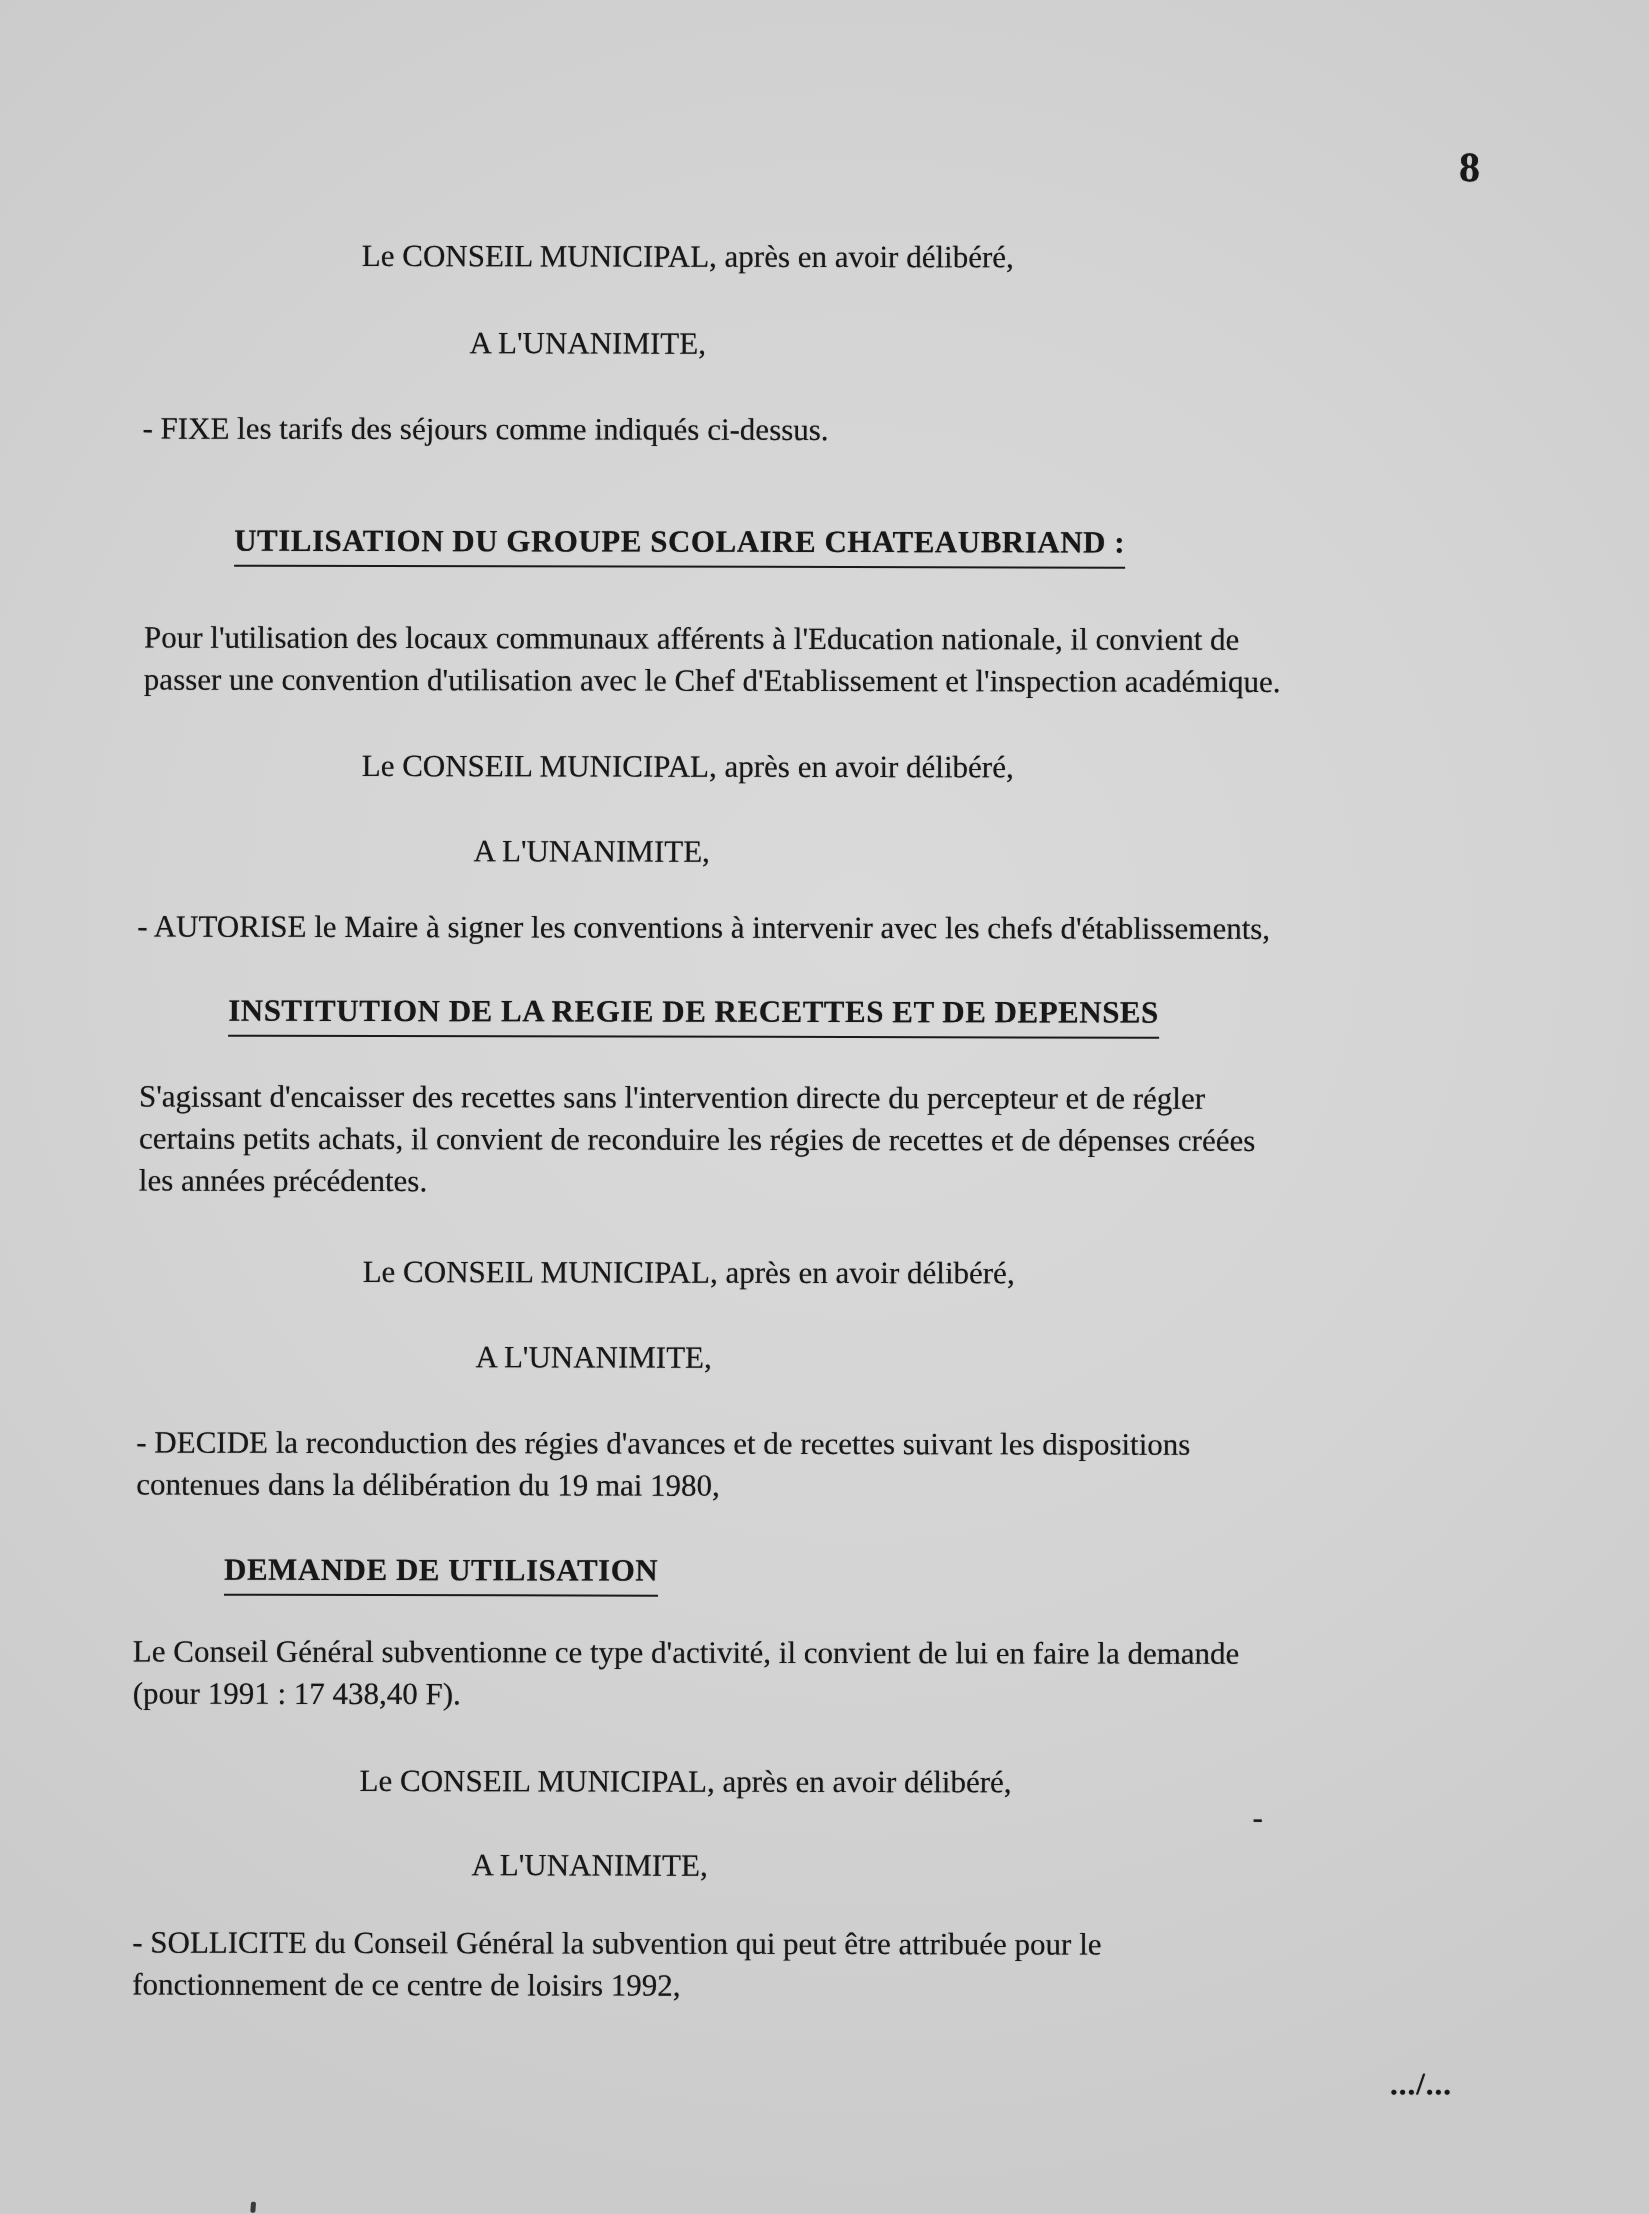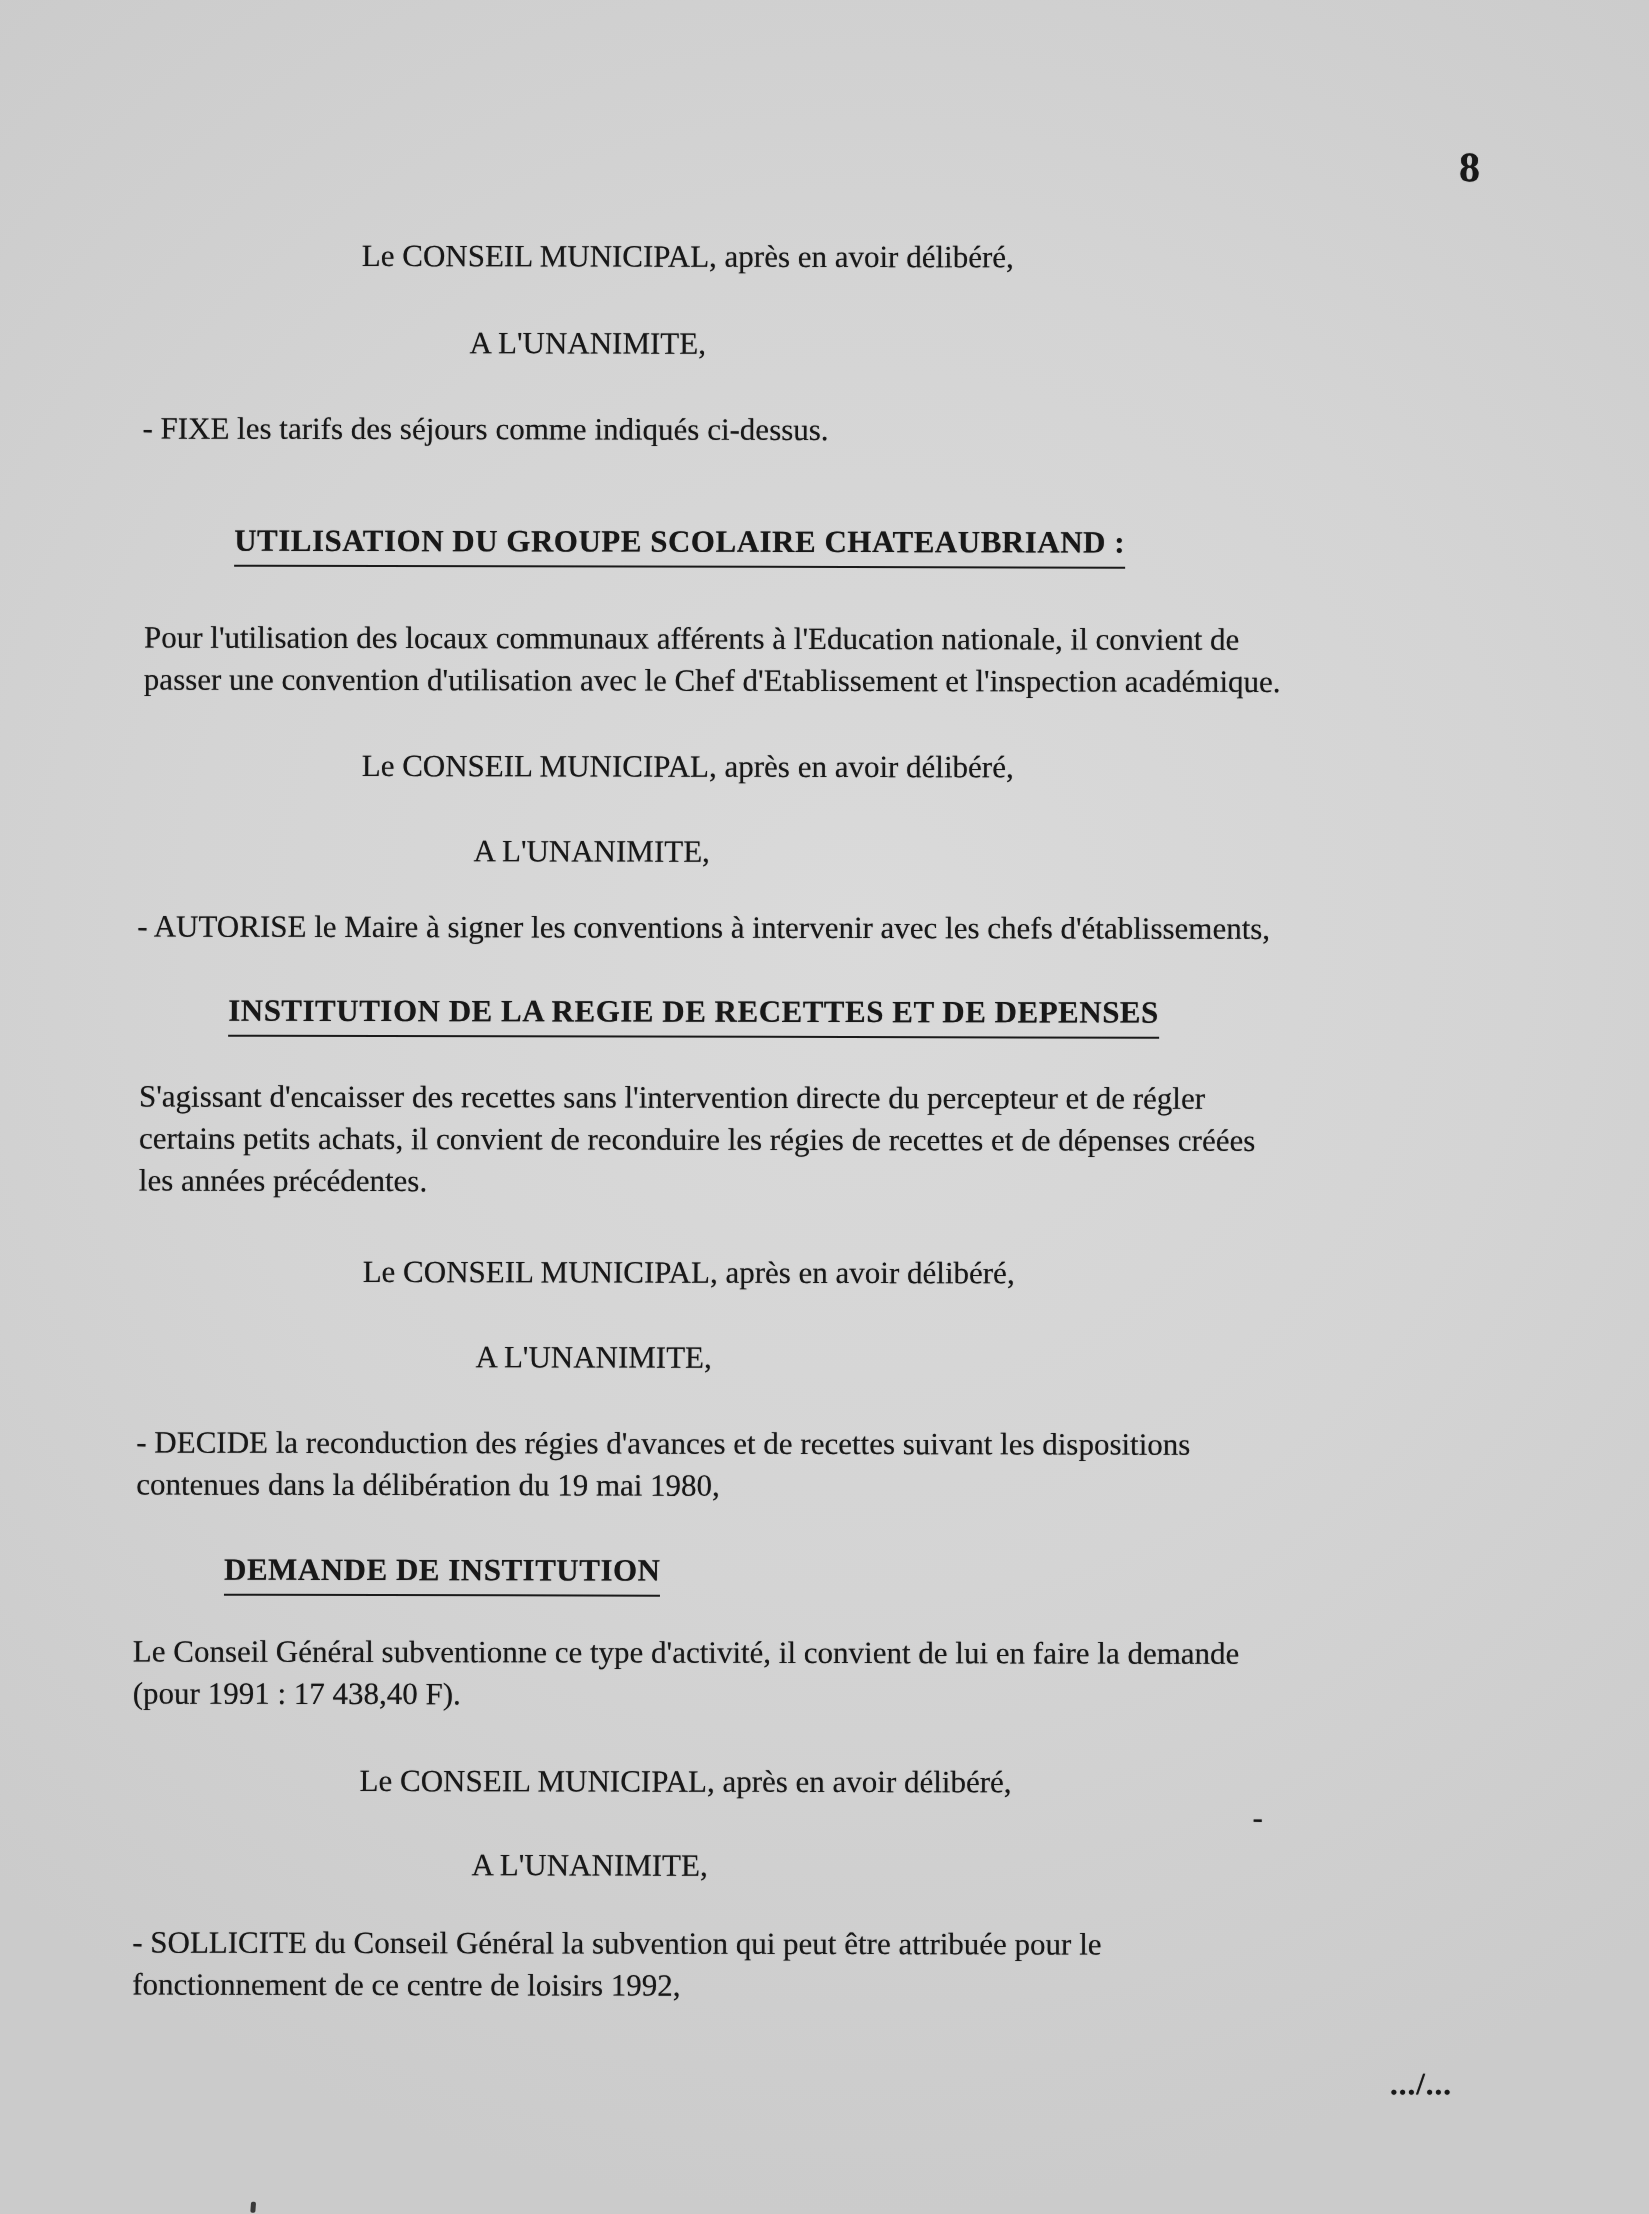--- a/index.html
+++ b/index.html
@@ -93,21 +93,21 @@
       <div>les années précédentes.</div>
     </div>
     <div class="txt" style="left:363px; top:1252px;">Le CONSEIL MUNICIPAL, après en avoir délibéré,</div>
     <div class="txt" style="left:476px; top:1337px;">A L'UNANIMITE,</div>
     <div class="txt para" style="left:137px; top:1423px;">
       <div>- DECIDE la reconduction des régies d'avances et de recettes suivant les dispositions</div>
       <div>contenues dans la délibération du 19 mai 1980,</div>
     </div>
 
     <div class="txt heading" style="left:225px; top:1550px;">
-      <span class="u">DEMANDE DE INSTITUTION</span>
+      <span class="u">DEMANDE DE UTILISATION</span>
     </div>
     <div class="txt para" style="left:134px; top:1632px;">
       <div>Le Conseil Général subventionne ce type d'activité, il convient de lui en faire la demande</div>
       <div>(pour 1991 : 17 438,40 F).</div>
     </div>
     <div class="txt" style="left:361px; top:1761px;">Le CONSEIL MUNICIPAL, après en avoir délibéré,</div>
     <div class="txt" style="left:1254px; top:1796px;">-</div>
     <div class="txt" style="left:473px; top:1845px;">A L'UNANIMITE,</div>
     <div class="txt para" style="left:134px; top:1923px;">
       <div>- SOLLICITE du Conseil Général la subvention qui peut être attribuée pour le</div>

